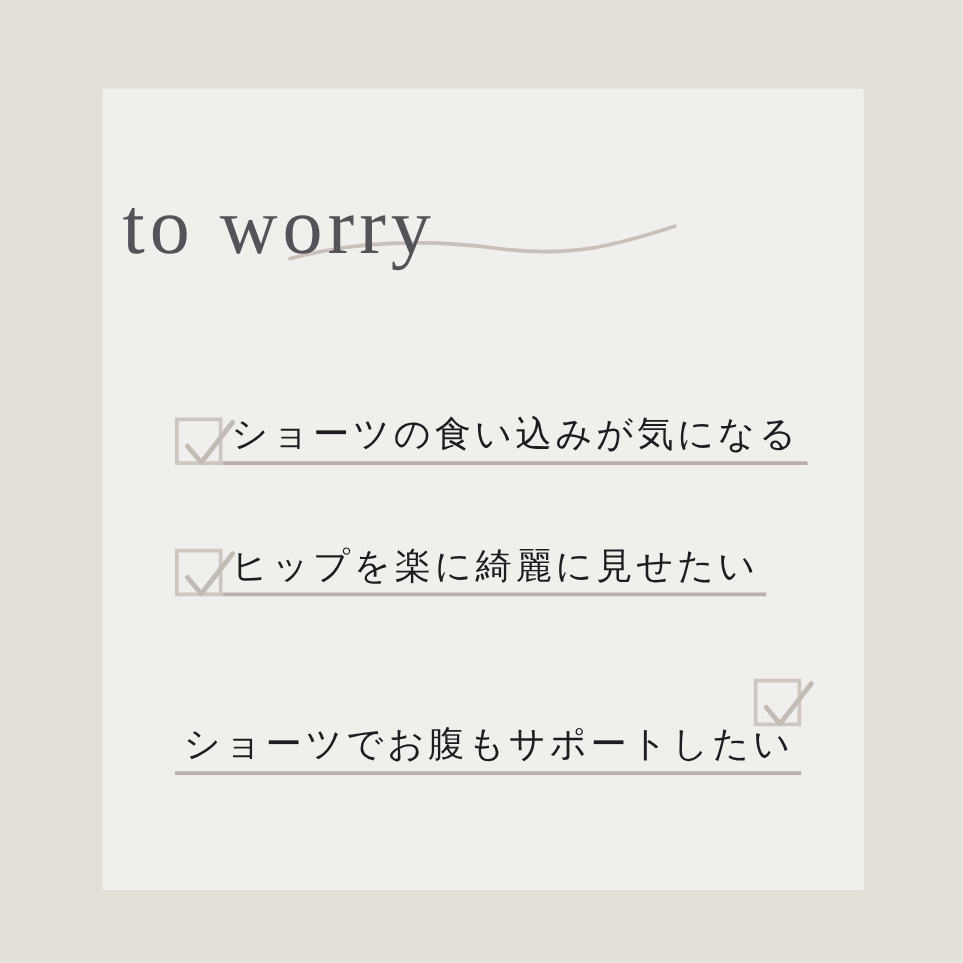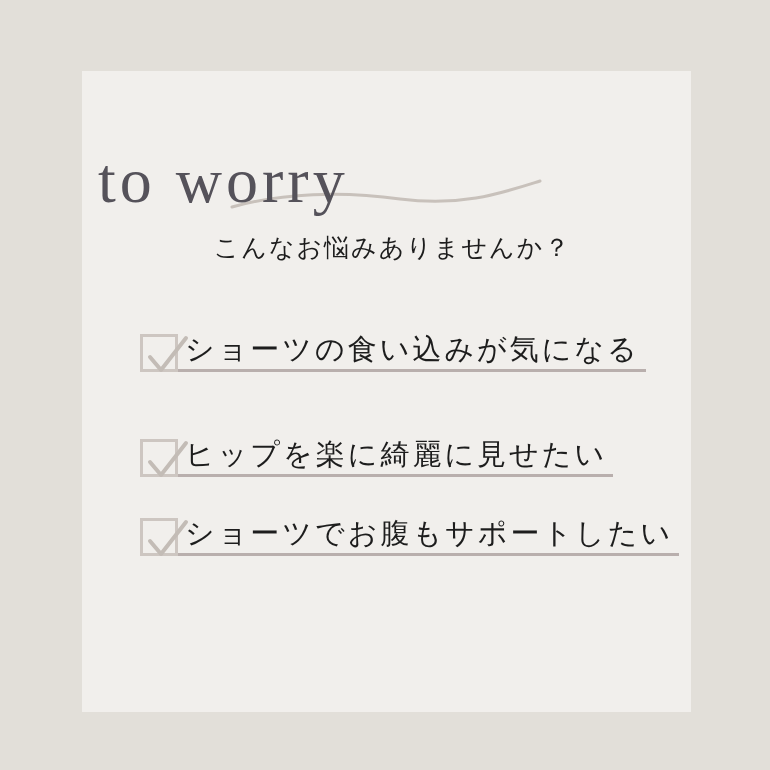--- a/index.html
+++ b/index.html
@@ -53,24 +53,25 @@
   }
   .items {
     position: absolute;
     left: 58px; top: 0;
   }
   .item {
     position: absolute;
     left: 0;
     display: flex;
     align-items: flex-end;
+    font-family: Liberation Mono, monospace;
   }
   .item-1 { top: 262px; }
   .item-2 { top: 367px; }
-  .item-3 { top: 446px; }
+  .item-3 { top: 472px; flex-direction: column; }
   .checkbox {
     position: relative;
     flex: 0 0 auto;
     width: 38px; height: 38px;
     box-sizing: border-box;
     border: 3px solid #cdc6c1;
     background: transparent;
   }
   .checkbox svg {
     position: absolute;
@@ -94,21 +95,20 @@
 <div class="stage">
   <div class="card">
 
     <div class="title-wrap">
       <svg class="wave" width="330" height="50" viewBox="0 0 330 50" aria-hidden="true">
         <path d="M10,36 C60,22 120,20 178,28 C240,36 280,22 318,10" fill="none" stroke="#c8c1bb" stroke-width="3" stroke-linecap="round"></path>
       </svg>
       <h1 class="title">to worry</h1>
     </div>
 
-    <div class="subtitle">こんなお悩みありませんか？</div>
 
     <div class="items">
 
       <div class="item item-1">
         <span class="checkbox">
           <svg viewBox="0 0 38 38" aria-hidden="true">
             <polyline points="7,20 18,33 43,1" fill="none" stroke="#c3bcb6" stroke-width="4" stroke-linecap="round" stroke-linejoin="round"></polyline>
           </svg>
         </span>
         <span class="item-text">ショーツの食い込みが気になる</span>

